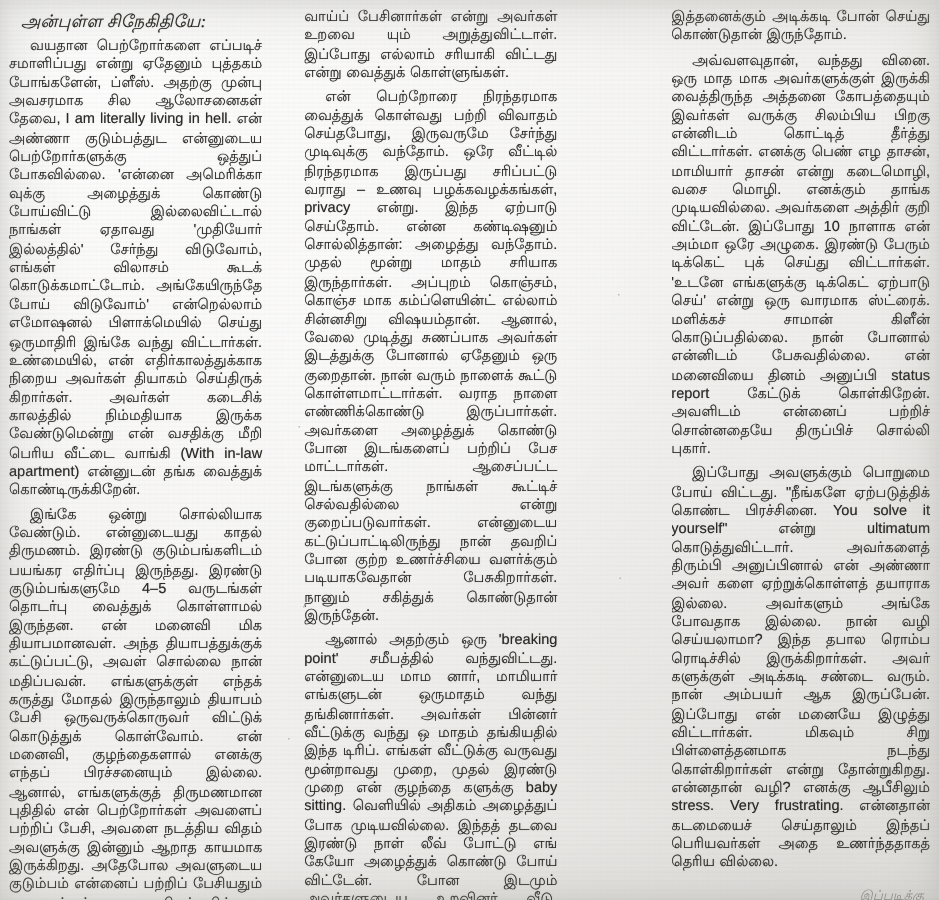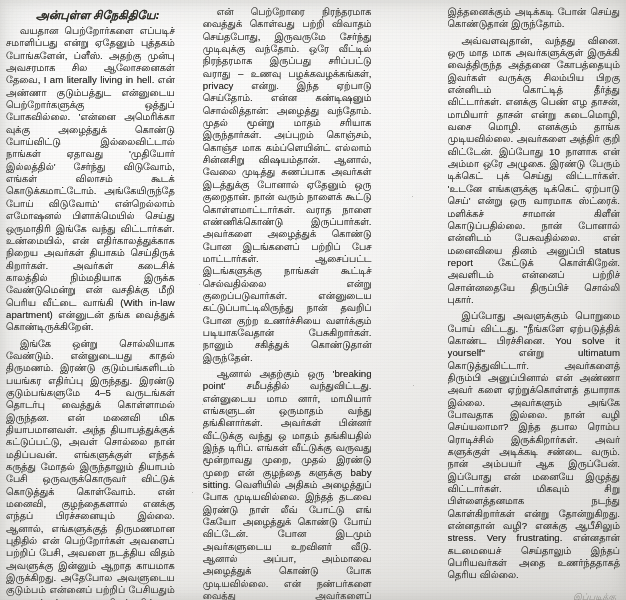--- a/index.html
+++ b/index.html
@@ -57,25 +57,25 @@
     overflow: hidden;
   }
   .col-1 { width: 186px; padding-right: 2px; }
   .col-gap { width: 26px; flex: none; }
   .col-2 { width: 186px; padding-right: 2px; }
   .col-3 { width: 190px; padding-right: 2px; margin-left: 48px; }
 
   .heading {
     font-family: "Liberation Serif", serif;
     font-style: italic;
-    font-weight: bold;
+    font-weight: normal;
     font-size: 11.5px;
     line-height: 14px;
     letter-spacing: .2px;
-    margin: 2px 0 3px 30px;
+    margin: 2px 0 3px 8px;
     color: #26251f;
     white-space: nowrap;
     text-shadow: 0 0 .6px rgba(40,40,36,.65);
   }
 
   p.para {
     margin: 0 0 4px 0;
     font-size: 9.7px;
     line-height: 12.35px;
     text-align: justify;
@@ -120,20 +120,21 @@
 
     <div class="column col-1">
       <div class="heading">அன்புள்ள சிநேகிதியே:</div>
       <p class="para">வயதான பெற்றோர்களை எப்படிச் சமாளிப்பது என்று ஏதேனும் புத்தகம் போங்களேன், ப்ளீஸ். அதற்கு முன்பு அவசரமாக சில ஆலோசனைகள் தேவை, I am literally living in hell. என் அண்ணா குடும்பத்துட என்னுடைய பெற்றோர்களுக்கு ஒத்துப் போகவில்லை. 'என்னை அமெரிக்கா வுக்கு அழைத்துக் கொண்டு போய்விட்டு இல்லைவிட்டால் நாங்கள் ஏதாவது 'முதியோர் இல்லத்தில்' சேர்ந்து விடுவோம், எங்கள் விலாசம் கூடக் கொடுக்கமாட்டோம். அங்கேயிருந்தே போய் விடுவோம்' என்றெல்லாம் எமோஷனல் பிளாக்மெயில் செய்து ஒருமாதிரி இங்கே வந்து விட்டார்கள். உண்மையில், என் எதிர்காலத்துக்காக நிறைய அவர்கள் தியாகம் செய்திருக் கிறார்கள். அவர்கள் கடைசிக் காலத்தில் நிம்மதியாக இருக்க வேண்டுமென்று என் வசதிக்கு மீறி பெரிய வீட்டை வாங்கி (With in-law apartment) என்னுடன் தங்க வைத்துக் கொண்டிருக்கிறேன்.</p>
       <p class="para">இங்கே ஒன்று சொல்லியாக வேண்டும். என்னுடையது காதல் திருமணம். இரண்டு குடும்பங்களிடம் பயங்கர எதிர்ப்பு இருந்தது. இரண்டு குடும்பங்களுமே 4–5 வருடங்கள் தொடர்பு வைத்துக் கொள்ளாமல் இருந்தன. என் மனைவி மிக தியாபமானவள். அந்த தியாபத்துக்குக் கட்டுப்பட்டு, அவள் சொல்லை நான் மதிப்பவன். எங்களுக்குள் எந்தக் கருத்து மோதல் இருந்தாலும் தியாபம் பேசி ஒருவருக்கொருவர் விட்டுக் கொடுத்துக் கொள்வோம். என் மனைவி, குழந்தைகளால் எனக்கு எந்தப் பிரச்சனையும் இல்லை. ஆனால், எங்களுக்குத் திருமணமான புதிதில் என் பெற்றோர்கள் அவளைப் பற்றிப் பேசி, அவளை நடத்திய விதம் அவளுக்கு இன்னும் ஆறாத காயமாக இருக்கிறது. அதேபோல அவளுடைய குடும்பம் என்னைப் பற்றிப் பேசியதும் அவளுக்குப் பிடிக்கவில்லை. அவளுடைய அண்ணனின் காதல் திருமணத் துக்கு ஒத்துப் போனவர்கள், அவள் என் னைத் திருமணம் செய்து கொள்ளச் சம்மதம் கேட்டபோது என் குடும்பத்தைப் பற்றி இழி</p>
     </div>
 
     <div class="col-gap"></div>
 
     <div class="column col-2">
+      <p class="para noindent">வாய்ப் பேசினார்கள் என்று அவர்கள் உறவை யும் அறுத்துவிட்டாள். இப்போது எல்லாம் சரியாகி விட்டது என்று வைத்துக் கொள்ளுங்கள்.</p>
       <p class="para">என் பெற்றோரை நிரந்தரமாக வைத்துக் கொள்வது பற்றி விவாதம் செய்தபோது, இருவருமே சேர்ந்து முடிவுக்கு வந்தோம். ஒரே வீட்டில் நிரந்தரமாக இருப்பது சரிப்பட்டு வராது – உணவு பழக்கவழக்கங்கள், privacy என்று. இந்த ஏற்பாடு செய்தோம். என்ன கண்டிஷனும் சொல்லித்தான்: அழைத்து வந்தோம். முதல் மூன்று மாதம் சரியாக இருந்தார்கள். அப்புறம் கொஞ்சம், கொஞ்ச மாக கம்ப்ளெயின்ட் எல்லாம் சின்னசிறு விஷயம்தான். ஆனால், வேலை முடித்து சுணப்பாக அவர்கள் இடத்துக்கு போனால் ஏதேனும் ஒரு குறைதான். நான் வரும் நாளைக் கூட்டு கொள்ளமாட்டார்கள். வராத நாளை எண்ணிக்கொண்டு இருப்பார்கள். அவர்களை அழைத்துக் கொண்டு போன இடங்களைப் பற்றிப் பேச மாட்டார்கள். ஆசைப்பட்ட இடங்களுக்கு நாங்கள் கூட்டிச் செல்வதில்லை என்று குறைப்படுவார்கள். என்னுடைய கட்டுப்பாட்டிலிருந்து நான் தவறிப் போன குற்ற உணர்ச்சியை வளர்க்கும் படியாகவேதான் பேசுகிறார்கள். நானும் சகித்துக் கொண்டுதான் இருந்தேன்.</p>
       <p class="para">ஆனால் அதற்கும் ஒரு 'breaking point' சமீபத்தில் வந்துவிட்டது. என்னுடைய மாம னார், மாமியார் எங்களுடன் ஒருமாதம் வந்து தங்கினார்கள். அவர்கள் பின்னர் வீட்டுக்கு வந்து ஒ மாதம் தங்கியதில் இந்த டிரிப். எங்கள் வீட்டுக்கு வருவது மூன்றாவது முறை, முதல் இரண்டு முறை என் குழந்தை களுக்கு baby sitting. வெளியில் அதிகம் அழைத்துப் போக முடியவில்லை. இந்தத் தடவை இரண்டு நாள் லீவ் போட்டு எங் கேயோ அழைத்துக் கொண்டு போய் விட்டேன். போன இடமும் அவர்களுடைய உறவினர் வீடு. ஆனால் அப்பா, அம்மாவை அழைத்துக் கொண்டு போக முடியவில்லை. என் நண்பர்களை வைத்து அவர்களைப் பார்த்துக்கொள்ளச் சொல்லிவிட்டு ஒரு வாரக் கடைசியில் போய்விட்டு வந்தோம்.</p>
     </div>
 
     <div class="col-gap"></div>
 
     <div class="column col-3">
       <p class="para noindent">இத்தனைக்கும் அடிக்கடி போன் செய்து கொண்டுதான் இருந்தோம்.</p>
       <p class="para">அவ்வளவுதான், வந்தது வினை. ஒரு மாத மாக அவர்களுக்குள் இருக்கி வைத்திருந்த அத்தனை கோபத்தையும் இவர்கள் வரு‌க்கு சிலம்பிய பிறகு என்னிடம் கொட்டித் தீர்த்து விட்டார்கள். எனக்கு பெண் எழ தாசன், மாமியார் தாசன் என்று கடைமொழி, வசை மொழி. எனக்கும் தாங்க முடியவில்லை. அவர்களை அத்திர் குறி விட்டேன். இப்போது 10 நாளாக என் அம்மா ஒரே அழுகை. இரண்டு பேரும் டிக்கெட் புக் செய்து விட்டார்கள். 'உடனே எங்களுக்கு டிக்கெட் ஏற்பாடு செய்' என்று ஒரு வாரமாக ஸ்ட்ரைக். மளிக்கச் சாமான் கிளீன் கொடுப்பதில்லை. நான் போனால் என்னிடம் பேசுவதில்லை. என் மனைவியை தினம் அனுப்பி status report கேட்டுக் கொள்கிறேன். அவளிடம் என்னைப் பற்றிச் சொன்னதையே திருப்பிச் சொல்லி புகார்.</p>
       <p class="para">இப்போது அவளுக்கும் பொறுமை போய் விட்டது. "நீங்களே ஏற்படுத்திக் கொண்ட பிரச்சினை. You solve it yourself" என்று ultimatum கொடுத்துவிட்டார். அவர்களைத் திரும்பி அனுப்பினால் என் அண்ணா அவர் களை ஏற்றுக்கொள்ளத் தயாராக இல்லை. அவர்களும் அங்கே போவதாக இல்லை. நான் வழி செய்யலாமா? இந்த தபால ரொம்ப ரொடிச்சில் இருக்கிறார்கள். அவர் களுக்குள் அடிக்கடி சண்டை வரும். நான் அம்பயர் ஆக இருப்பேன். இப்போது என் மனையே இழுத்து விட்டார்கள். மிகவும் சிறு பிள்ளைத்தனமாக நடந்து கொள்கிறார்கள் என்று தோன்றுகிறது. என்னதான் வழி? எனக்கு ஆபீசிலும் stress. Very frustrating. என்னதான் கடமையைச் செய்தாலும் இந்தப் பெரியவர்கள் அதை உணர்ந்ததாகத் தெரிய வில்லை.</p>

